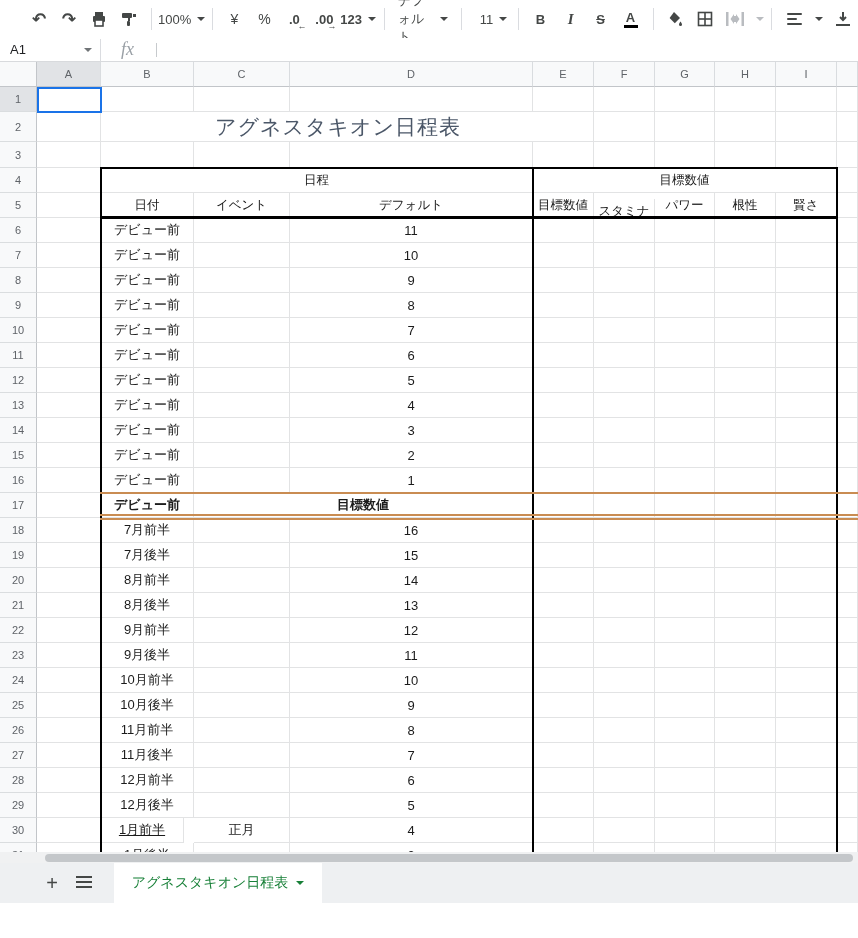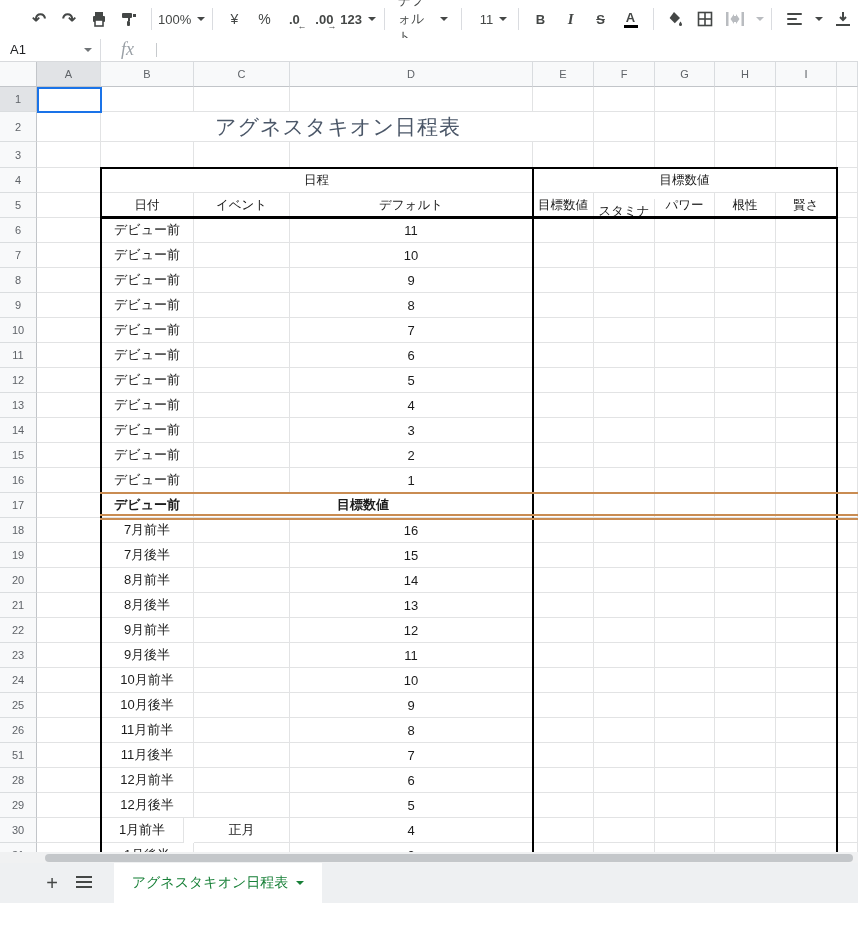--- a/index.html
+++ b/index.html
@@ -231,21 +231,21 @@
       <div class="rcell" style="left: 0px; top: 431px; width: 37px; height: 25px;">17</div>
       <div class="rcell" style="left: 0px; top: 456px; width: 37px; height: 25px;">18</div>
       <div class="rcell" style="left: 0px; top: 481px; width: 37px; height: 25px;">19</div>
       <div class="rcell" style="left: 0px; top: 506px; width: 37px; height: 25px;">20</div>
       <div class="rcell" style="left: 0px; top: 531px; width: 37px; height: 25px;">21</div>
       <div class="rcell" style="left: 0px; top: 556px; width: 37px; height: 25px;">22</div>
       <div class="rcell" style="left: 0px; top: 581px; width: 37px; height: 25px;">23</div>
       <div class="rcell" style="left: 0px; top: 606px; width: 37px; height: 25px;">24</div>
       <div class="rcell" style="left: 0px; top: 631px; width: 37px; height: 25px;">25</div>
       <div class="rcell" style="left: 0px; top: 656px; width: 37px; height: 25px;">26</div>
-      <div class="rcell" style="left: 0px; top: 681px; width: 37px; height: 25px;">51</div>
+      <div class="rcell" style="left: 0px; top: 681px; width: 37px; height: 25px;">27</div>
       <div class="rcell" style="left: 0px; top: 706px; width: 37px; height: 25px;">28</div>
       <div class="rcell" style="left: 0px; top: 731px; width: 37px; height: 25px;">29</div>
       <div class="rcell" style="left: 0px; top: 756px; width: 37px; height: 25px;">30</div>
       <div class="rcell" style="left: 0px; top: 781px; width: 37px; height: 25px;">31</div>
     </div>
   <div id="cells">
       <div class="cell" style="left: 37px; top: 25px; width: 64px; height: 25px;"></div>
       <div class="cell" style="left: 101px; top: 25px; width: 93px; height: 25px;"></div>
       <div class="cell" style="left: 194px; top: 25px; width: 96px; height: 25px;"></div>
       <div class="cell" style="left: 290px; top: 25px; width: 243px; height: 25px;"></div>
@@ -519,21 +519,21 @@
       <div class="cell" style="left: 101px; top: 731px; width: 93px; height: 25px;">12月後半</div>
       <div class="cell" style="left: 194px; top: 731px; width: 96px; height: 25px;"></div>
       <div class="cell" style="left: 290px; top: 731px; width: 243px; height: 25px;">5</div>
       <div class="cell" style="left: 533px; top: 731px; width: 61px; height: 25px;"></div>
       <div class="cell" style="left: 594px; top: 731px; width: 61px; height: 25px;"></div>
       <div class="cell" style="left: 655px; top: 731px; width: 60px; height: 25px;"></div>
       <div class="cell" style="left: 715px; top: 731px; width: 61px; height: 25px;"></div>
       <div class="cell" style="left: 776px; top: 731px; width: 61px; height: 25px;"></div>
       <div class="cell" style="left: 837px; top: 731px; width: 21px; height: 25px;"></div>
       <div class="cell" style="left: 37px; top: 756px; width: 64px; height: 25px;"></div>
-      <div class="cell" style="left: 101px; top: 756px; width: 83px; height: 25px;">1月前半</div>
+      <div class="cell" style="left: 101px; top: 756px; width: 83px; height: 25px; text-decoration: underline;">1月前半</div>
       <div class="cell" style="left: 194px; top: 756px; width: 96px; height: 25px;">正月</div>
       <div class="cell" style="left: 290px; top: 756px; width: 243px; height: 25px;">4</div>
       <div class="cell" style="left: 533px; top: 756px; width: 61px; height: 25px;"></div>
       <div class="cell" style="left: 594px; top: 756px; width: 61px; height: 25px;"></div>
       <div class="cell" style="left: 655px; top: 756px; width: 60px; height: 25px;"></div>
       <div class="cell" style="left: 715px; top: 756px; width: 61px; height: 25px;"></div>
       <div class="cell" style="left: 776px; top: 756px; width: 61px; height: 25px;"></div>
       <div class="cell" style="left: 837px; top: 756px; width: 21px; height: 25px;"></div>
       <div class="cell" style="left: 37px; top: 781px; width: 64px; height: 25px;"></div>
       <div class="cell" style="left: 101px; top: 781px; width: 93px; height: 25px;">1月後半</div>

